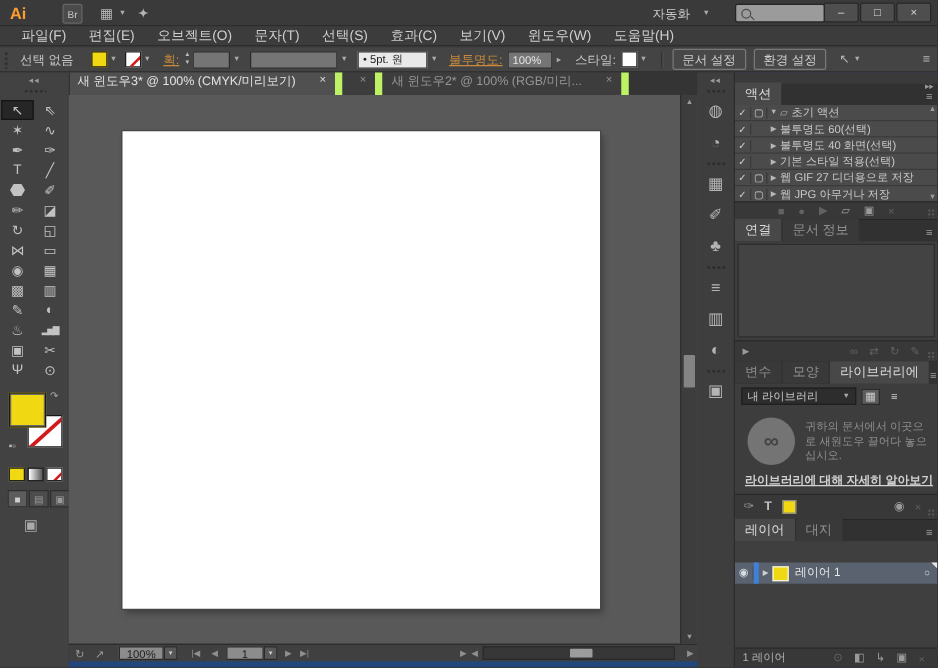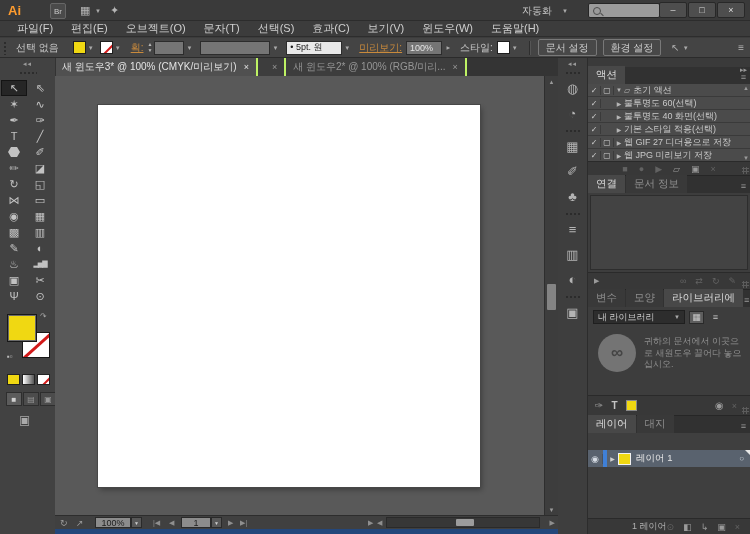--- a/index.html
+++ b/index.html
@@ -39,22 +39,22 @@
   .gbox{height:14px;background:#757575;border:1px solid #2c2c2c;box-sizing:border-box;}
   .wbox{height:14px;background:#e9e9e9;border:1px solid #2c2c2c;color:#1d1d1d;font-size:9px;
         display:flex;align-items:center;padding:0 3px;box-sizing:border-box;}
   .spin{display:flex;flex-direction:column;font-size:5px;color:#bbb;line-height:1.1;margin-left:4px;}
   .cbtn{height:15px;border:1px solid #787878;border-radius:2px;background:#484848;color:#cfcfcf;
         font-size:10px;display:flex;align-items:center;padding:0 7px;white-space:nowrap;}
   .vsep{width:1px;height:14px;background:#2e2e2e;margin:0 7px;border-right:1px solid #555;}
 
   
   #tabbar{left:55px;top:58px;width:503px;height:18px;background:#343434;border-bottom:1px solid #282828;display:flex;}
-  .dtab{display:flex;align-items:center;padding:0 7px;font-size:10px;border-right:2px solid #bef264;
-        background:#3d3d3d;color:#969696;white-space:nowrap;}
+  .dtab{display:flex;align-items:flex-start;padding:0 7px;font-size:10px;border-right:6px solid #bef264;
+        background:#3d3d3d;color:#969696;white-space:nowrap;gap:12px;}
   .dtab.active{background:#505050;color:#e2e2e2;}
   .tclose{margin-left:7px;font-size:9px;color:inherit;}
 
   
   #toolbar{left:0;top:58px;width:55px;height:476px;background:#424242;border-right:1px solid #333;}
   .chev{font-size:7px;color:#999;text-align:center;letter-spacing:1px;}
   #toolgrid{position:absolute;left:1px;top:22px;display:grid;grid-template-columns:26px 26px;grid-auto-rows:16px;justify-content:center;}
   .tcell{display:flex;align-items:center;justify-content:center;}
   .tcell.active{background:#262626;box-shadow:inset 0 0 0 1px #141414;}
   .tg{font-size:11px;color:#c2c2c2;}
@@ -200,21 +200,21 @@
         <span>▼</span>
       </span>
     <div class="gbox" style="width:30px;margin-left:2px;"></div>
     <span class="caret" style="margin:0 8px 0 2px;">▼</span>
     <div class="gbox" style="width:70px;"></div>
     <span class="caret" style="margin:0 8px 0 2px;">▼</span>
     <div class="wbox" style="width:56px;">
         <span>• 5pt. 원</span>
       </div>
     <span class="caret" style="margin:0 9px 0 2px;">▼</span>
-    <span class="cb-link">미리보기:</span>
+    <span class="cb-link">불투명도:</span>
     <div class="gbox" style="width:36px;margin-left:4px;color:#e4e4e4;font-size:9px;display:flex;align-items:center;padding:0 3px;">
         <span>100%</span>
       </div>
     <span class="caret" style="margin:0 9px 0 3px;transform:rotate(-90deg);">▼</span>
     <span class="cb-label">스타일:</span>
     <div class="swatch" style="background:#fff;margin-left:4px;"></div>
     <span class="caret" style="margin:0 4px 0 2px;">▼</span>
     <div class="vsep"></div>
     <div class="cbtn">
         <span>문서 설정</span>
@@ -422,21 +422,21 @@
         <div class="arow">
           <span class="acol">✓</span>
           <span class="acol">▢</span>
           <span class="aarr">▶</span>
           <span class="albl">웹 GIF 27 디더용으로 저장</span>
         </div>
         <div class="arow">
           <span class="acol">✓</span>
           <span class="acol">▢</span>
           <span class="aarr">▶</span>
-          <span class="albl">웹 JPG 미리보기 저장</span>
+          <span class="albl">웹 JPG 아무거나 저장</span>
         </div>
         <span class="ascroll" style="top:1px;">▲</span>
         <span class="ascroll" style="bottom:1px;">▼</span>
       </div>
       <div class="pfoot" style="height:14px;justify-content:center;gap:11px;">
         <span class="fic dim">■</span>
         <span class="fic dim">●</span>
         <span class="fic dim">▶</span>
         <span class="fic">▱</span>
         <span class="fic">▣</span>
@@ -478,20 +478,21 @@
             <span>▦</span>
           </div>
         <div class="viewbtn">
             <span>≡</span>
           </div>
       </div>
       <div class="cclogo">
           <span>∞</span>
         </div>
       <div class="libhint">귀하의 문서에서 이곳으로 새원도우 끌어다 놓으십시오.</div>
+      <div class="liblink">라이브러리에 대해 자세히 알아보기</div>
       <div class="pfoot" style="height:20px;padding:0 7px;gap:8px;">
         <span class="fic" style="font-size:10px;">✑</span>
         <span class="fic" style="font-size:10px;font-weight:bold;color:#c4c4c4;">T</span>
         <span style="width: 11px; height: 11px; border: 1px solid rgb(138, 138, 138); box-sizing: border-box; display: inline-block; background: rgb(240, 216, 18);"></span>
         <span class="fic" style="margin-left:auto;font-size:10px;">◉</span>
         <span class="fic dim" style="margin-right:6px;">×</span>
         <span class="grip"></span>
       </div>
     </div>
 
@@ -506,21 +507,21 @@
           <span class="leye">◉</span>
           <span class="lbar"></span>
           <span class="lexp">▶</span>
           <span class="lthumb" style="background: rgb(240, 216, 18);"></span>
           <span class="lname">레이어 1</span>
           <span class="ltarget">○</span>
           <span class="lcorner"></span>
         </div>
       </div>
       <div class="pfoot" style="height:16px;padding:0 6px;">
-        <span style="font-size:9px;color:#b0b0b0;margin-left:38px;">1 레이어</span>
+        <span style="font-size:9px;color:#b0b0b0;">1 레이어</span>
         <span class="fic dim" style="margin-left:auto;">⊙</span>
         <span class="fic" style="margin-left:9px;">◧</span>
         <span class="fic" style="margin-left:9px;">↳</span>
         <span class="fic" style="margin-left:9px;">▣</span>
         <span class="fic dim" style="margin-left:9px;margin-right:4px;">×</span>
       </div>
     </div>
   </div>
 
   <div id="statusbar" class="ab">

